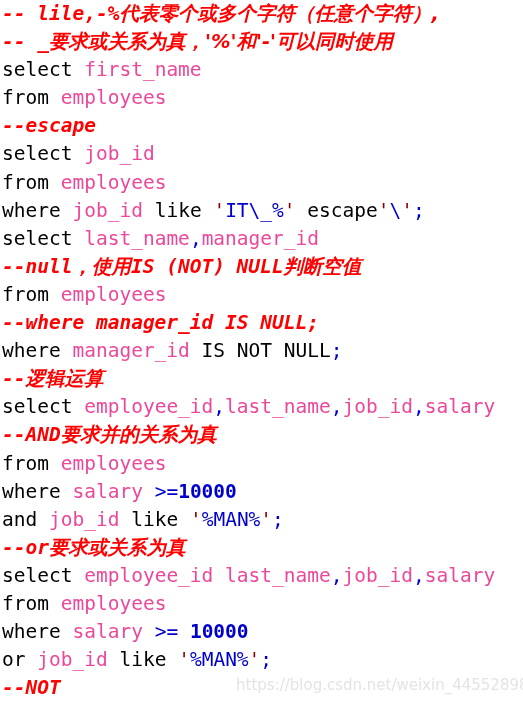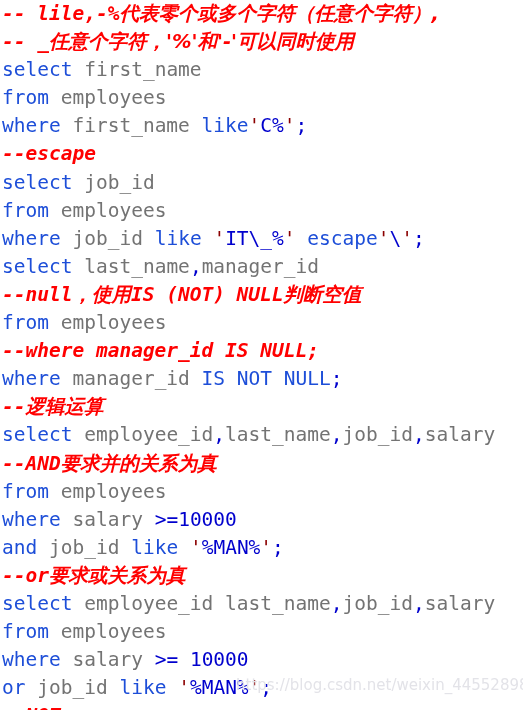--- a/index.html
+++ b/index.html
@@ -28,25 +28,25 @@
     font-size: 19.5px;
     white-space: pre;
     letter-spacing: 0px;
     padding-left: 2px;
     box-sizing: border-box;
   }
   
   .tok-comment  { color: #ff0000; font-style: italic; font-weight: bold; }
   .tok-comment-cn { color: #ff0000; font-style: italic; font-weight: bold;
                     font-family: "DejaVu Sans", "Liberation Sans", sans-serif; margin-top: 44px; }
-  .tok-kw       { color: #1d4ed8; }
-  .tok-id       { color: #737373; }
+  .tok-kw       { color: #000000; }
+  .tok-id       { color: #ec4899; }
   .tok-str      { color: #0000cd; }
   .tok-quote    { color: #8b0000; }
-  .tok-num      { color: #0000cd; }
+  .tok-num      { color: #0000cd; font-weight: bold; }
   .tok-punct    { color: #0000cd; }
   .tok-op       { color: #0000cd; }
   .tok-plain    { color: #000000; }
 
   #watermark {
     position: absolute;
     left: 236px;
     top: 676px;
     font-size: 15px;
     line-height: 18px;
@@ -56,24 +56,23 @@
     pointer-events: none;
     user-select: none;
   }
 </style>
 </head>
 <body>
 
 <div id="code-block">
   <div id="code-lines">
       <div class="code-line"><span class="tok-comment">-- </span><span class="tok-comment">lile,-%</span><span class="tok-comment-cn">代表零个或多个字符（任意个字符）,</span></div>
-      <div class="code-line"><span class="tok-comment">-- _</span><span class="tok-comment-cn">任意个字符，'%'和'-'可以同时使用</span></div>
+      <div class="code-line"><span class="tok-comment">-- _</span><span class="tok-comment-cn">要求或关系为真，'%'和'-'可以同时使用</span></div>
       <div class="code-line"><span class="tok-kw">select</span><span class="tok-plain"> </span><span class="tok-id">first_name</span></div>
       <div class="code-line"><span class="tok-kw">from</span><span class="tok-plain"> </span><span class="tok-id">employees</span></div>
-      <div class="code-line"><span class="tok-kw">where</span><span class="tok-plain"> </span><span class="tok-id">first_name</span><span class="tok-plain"> </span><span class="tok-kw">like</span><span class="tok-quote">'</span><span class="tok-str">C%</span><span class="tok-quote">'</span><span class="tok-punct">;</span></div>
       <div class="code-line"><span class="tok-comment">--escape</span></div>
       <div class="code-line"><span class="tok-kw">select</span><span class="tok-plain"> </span><span class="tok-id">job_id</span></div>
       <div class="code-line"><span class="tok-kw">from</span><span class="tok-plain"> </span><span class="tok-id">employees</span></div>
       <div class="code-line"><span class="tok-kw">where</span><span class="tok-plain"> </span><span class="tok-id">job_id</span><span class="tok-plain"> </span><span class="tok-kw">like</span><span class="tok-plain"> </span><span class="tok-quote">'</span><span class="tok-str">IT\_%</span><span class="tok-quote">'</span><span class="tok-plain"> </span><span class="tok-kw">escape</span><span class="tok-quote">'</span><span class="tok-str">\</span><span class="tok-quote">'</span><span class="tok-punct">;</span></div>
       <div class="code-line"><span class="tok-kw">select</span><span class="tok-plain"> </span><span class="tok-id">last_name</span><span class="tok-punct">,</span><span class="tok-id">manager_id</span></div>
       <div class="code-line"><span class="tok-comment">--null</span><span class="tok-comment-cn">，</span><span class="tok-comment-cn">使用</span><span class="tok-comment">IS (NOT) NULL</span><span class="tok-comment-cn">判断空值</span></div>
       <div class="code-line"><span class="tok-kw">from</span><span class="tok-plain"> </span><span class="tok-id">employees</span></div>
       <div class="code-line"><span class="tok-comment">--where manager_id IS NULL;</span></div>
       <div class="code-line"><span class="tok-kw">where</span><span class="tok-plain"> </span><span class="tok-id">manager_id</span><span class="tok-plain"> </span><span class="tok-kw">IS NOT NULL</span><span class="tok-punct">;</span></div>
       <div class="code-line"><span class="tok-comment">--</span><span class="tok-comment-cn">逻辑运算</span></div>

